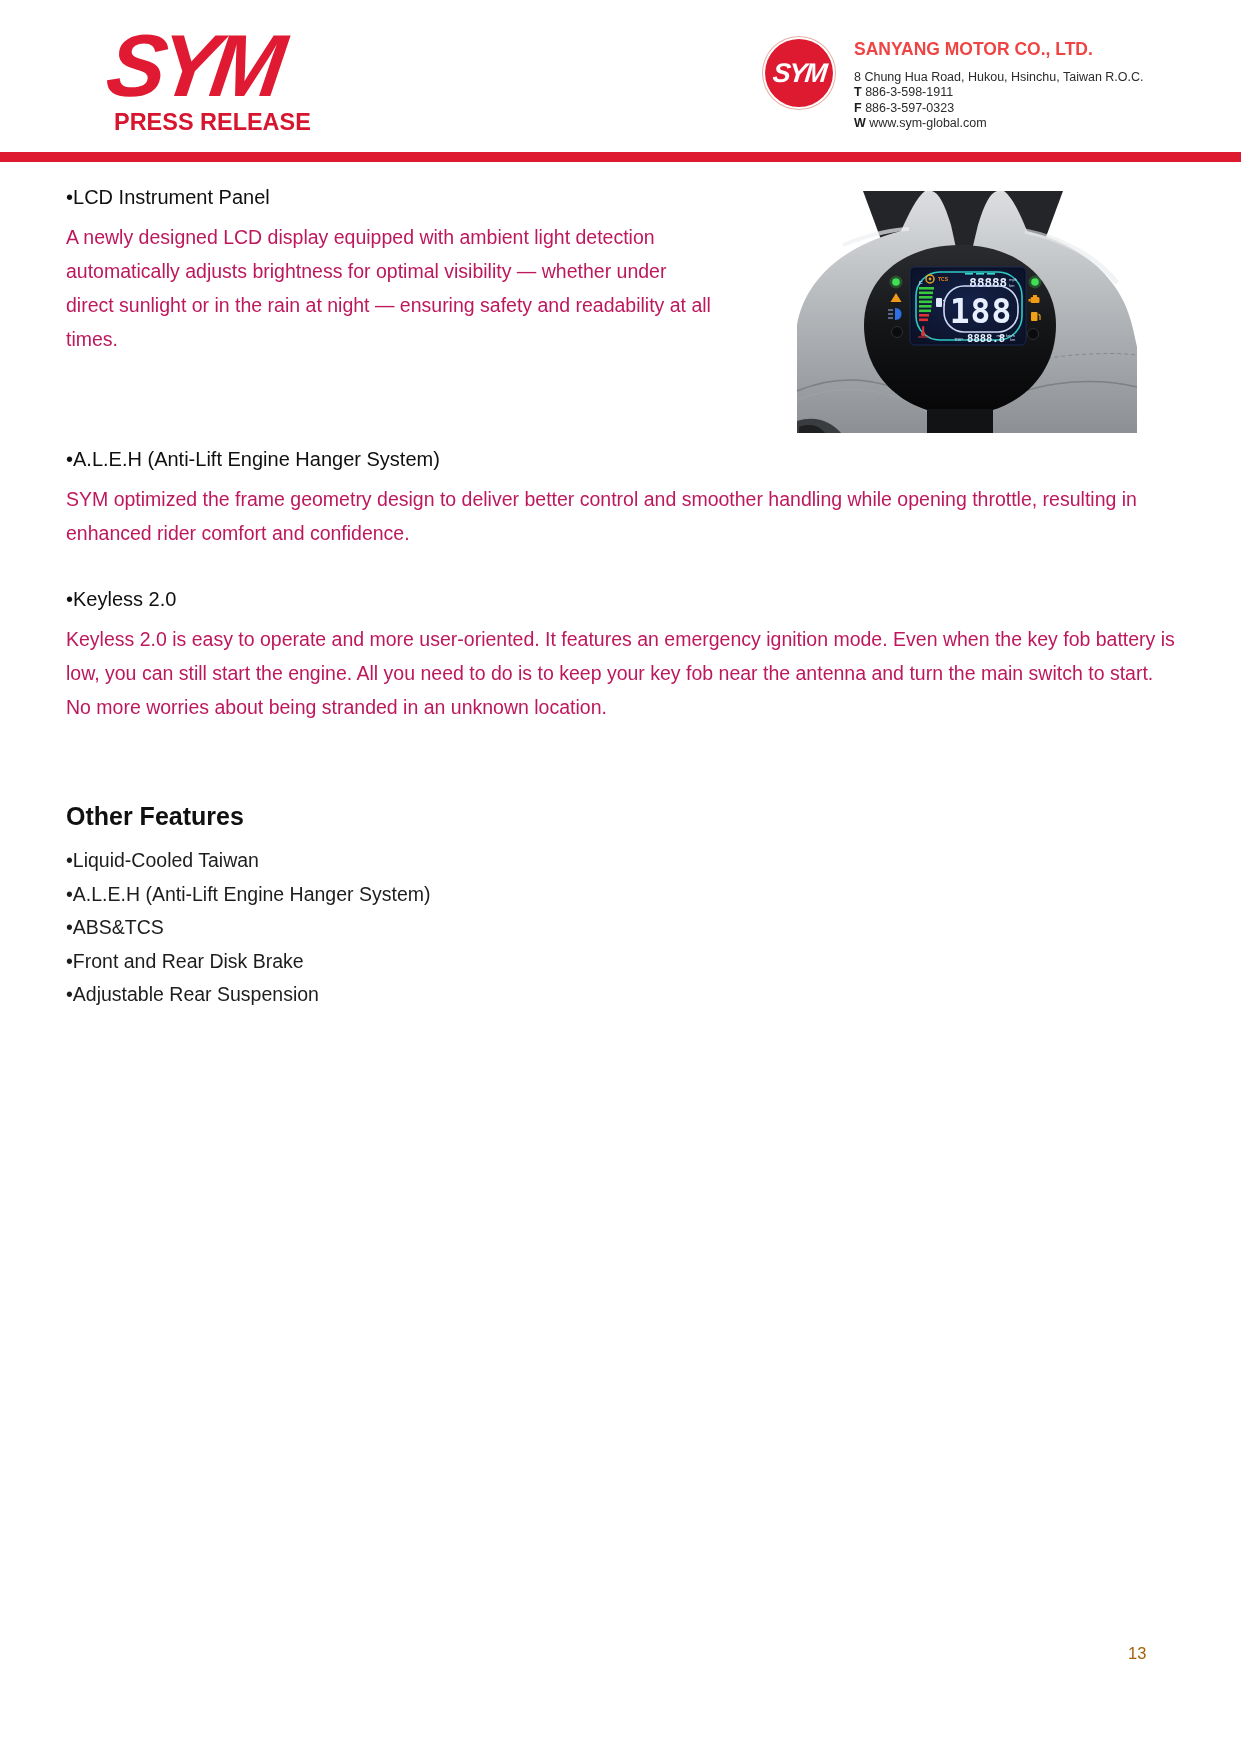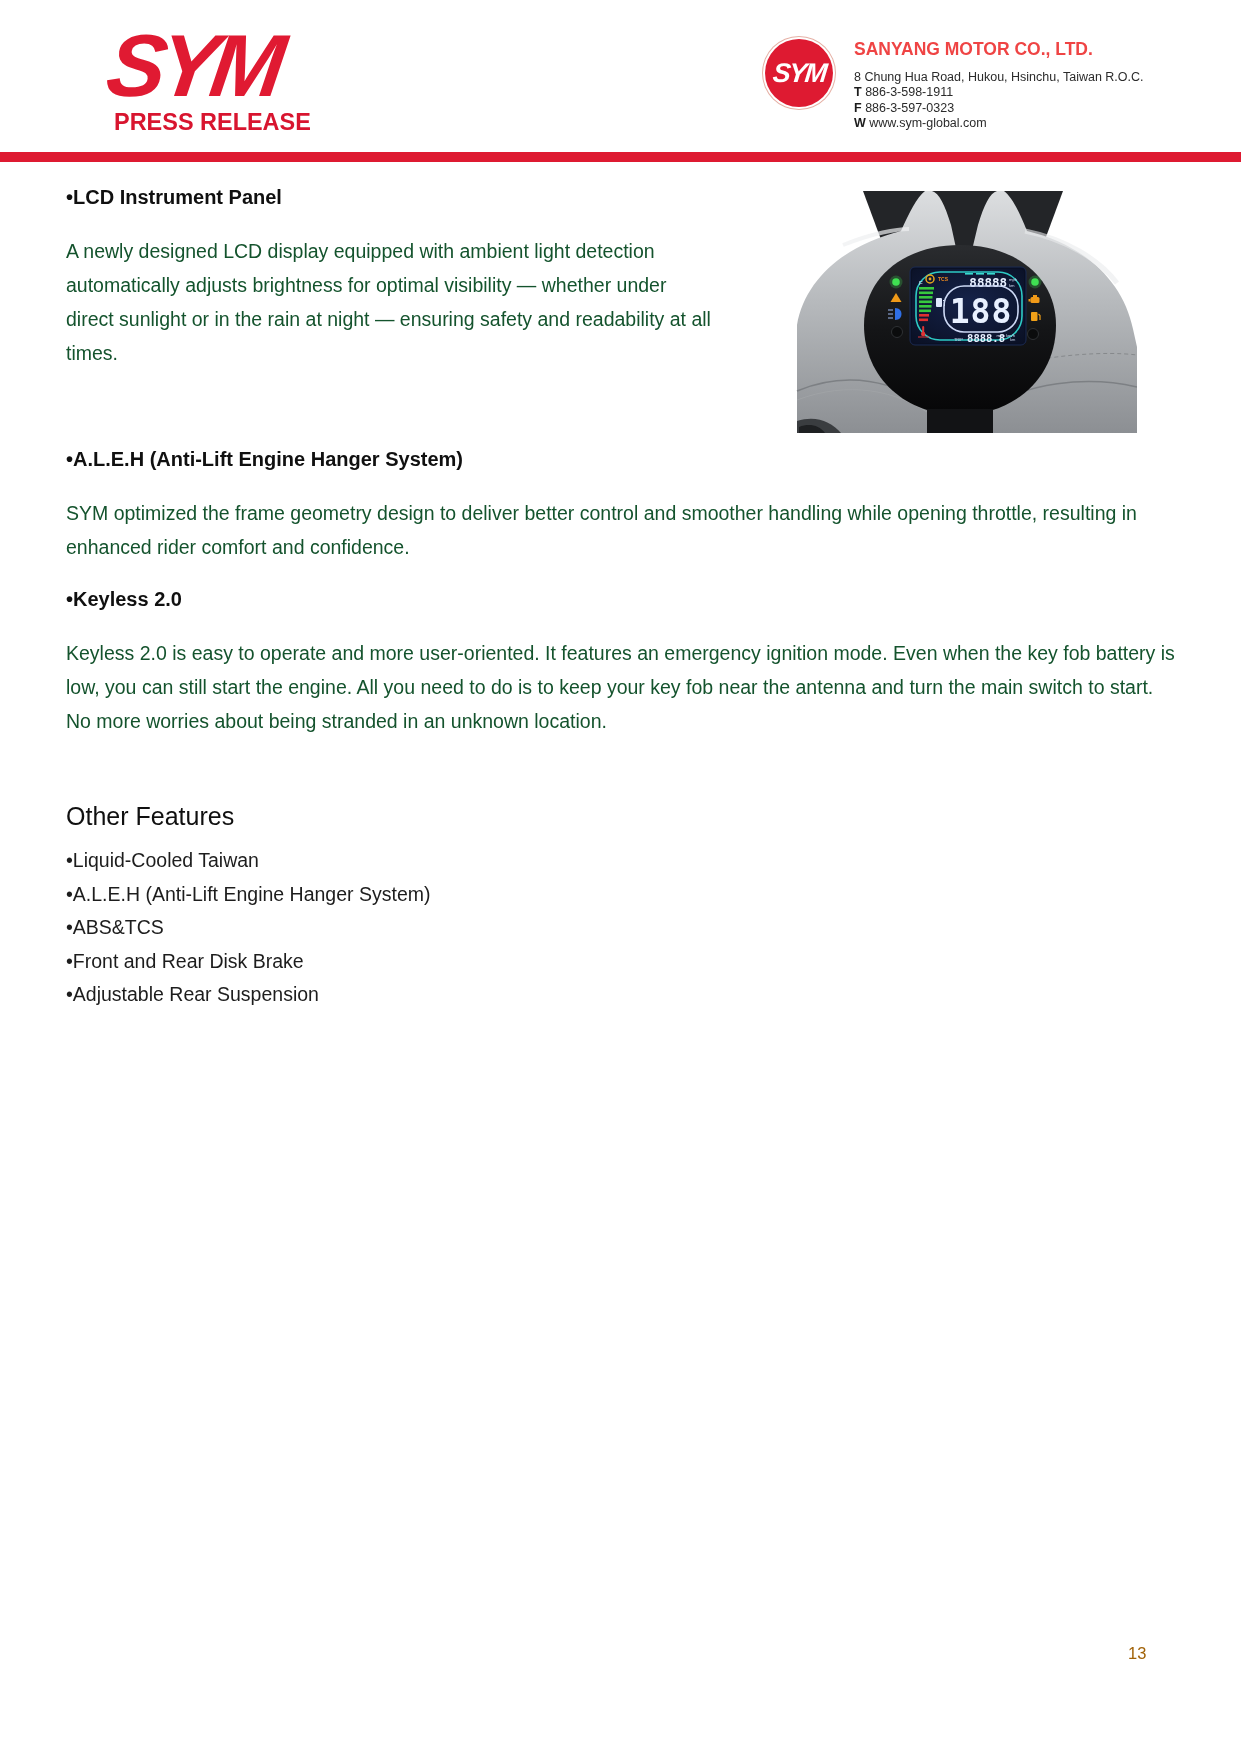--- a/index.html
+++ b/index.html
@@ -39,27 +39,27 @@
     position:absolute; left:854px; top:70px;
     font-size:12.5px; color:#2b2b2b; line-height:15.4px;
   }
   .contact-line b { color:#1c1c1c; }
   .red-band {
     position:absolute; left:0; top:152px; width:1241px; height:10px;
     background:#DE1A31;
   }
   
   .section { position:absolute; color:#1b1b1b; }
-  .section-title { font-size:20px; font-weight:bold; line-height:30px; color:#101010; }
-  .section-body  { font-size:19.5px; line-height:34px; margin-top:22px; color:#14532d; }
+  .section-title { font-size:20px; font-weight:normal; line-height:30px; color:#101010; }
+  .section-body  { font-size:19.5px; line-height:34px; margin-top:8px; color:#be185d; }
   .sec-lcd     { left:66px; top:182px; width:652px; }
   .sec-aleh    { left:66px; top:444px; width:1112px; }
   .sec-keyless { left:66px; top:584px; width:1112px; }
   .sec-other   { left:66px; top:798px; width:720px; }
-  .other-title { font-size:25px; font-weight:normal; line-height:36px; color:#101010; }
+  .other-title { font-size:25px; font-weight:bold; line-height:36px; color:#101010; }
   .feature-list { margin-top:10px; }
   .feature-item { font-size:19.5px; line-height:33.5px; color:#1d1d1d; }
   .page-number {
     position:absolute; left:1128px; top:1644px;
     font-size:16.5px; color:#a16207;
   }
   
   .panel-photo { position:absolute; left:713px; top:183px; width:424px; height:250px; }
 </style>
 </head>

